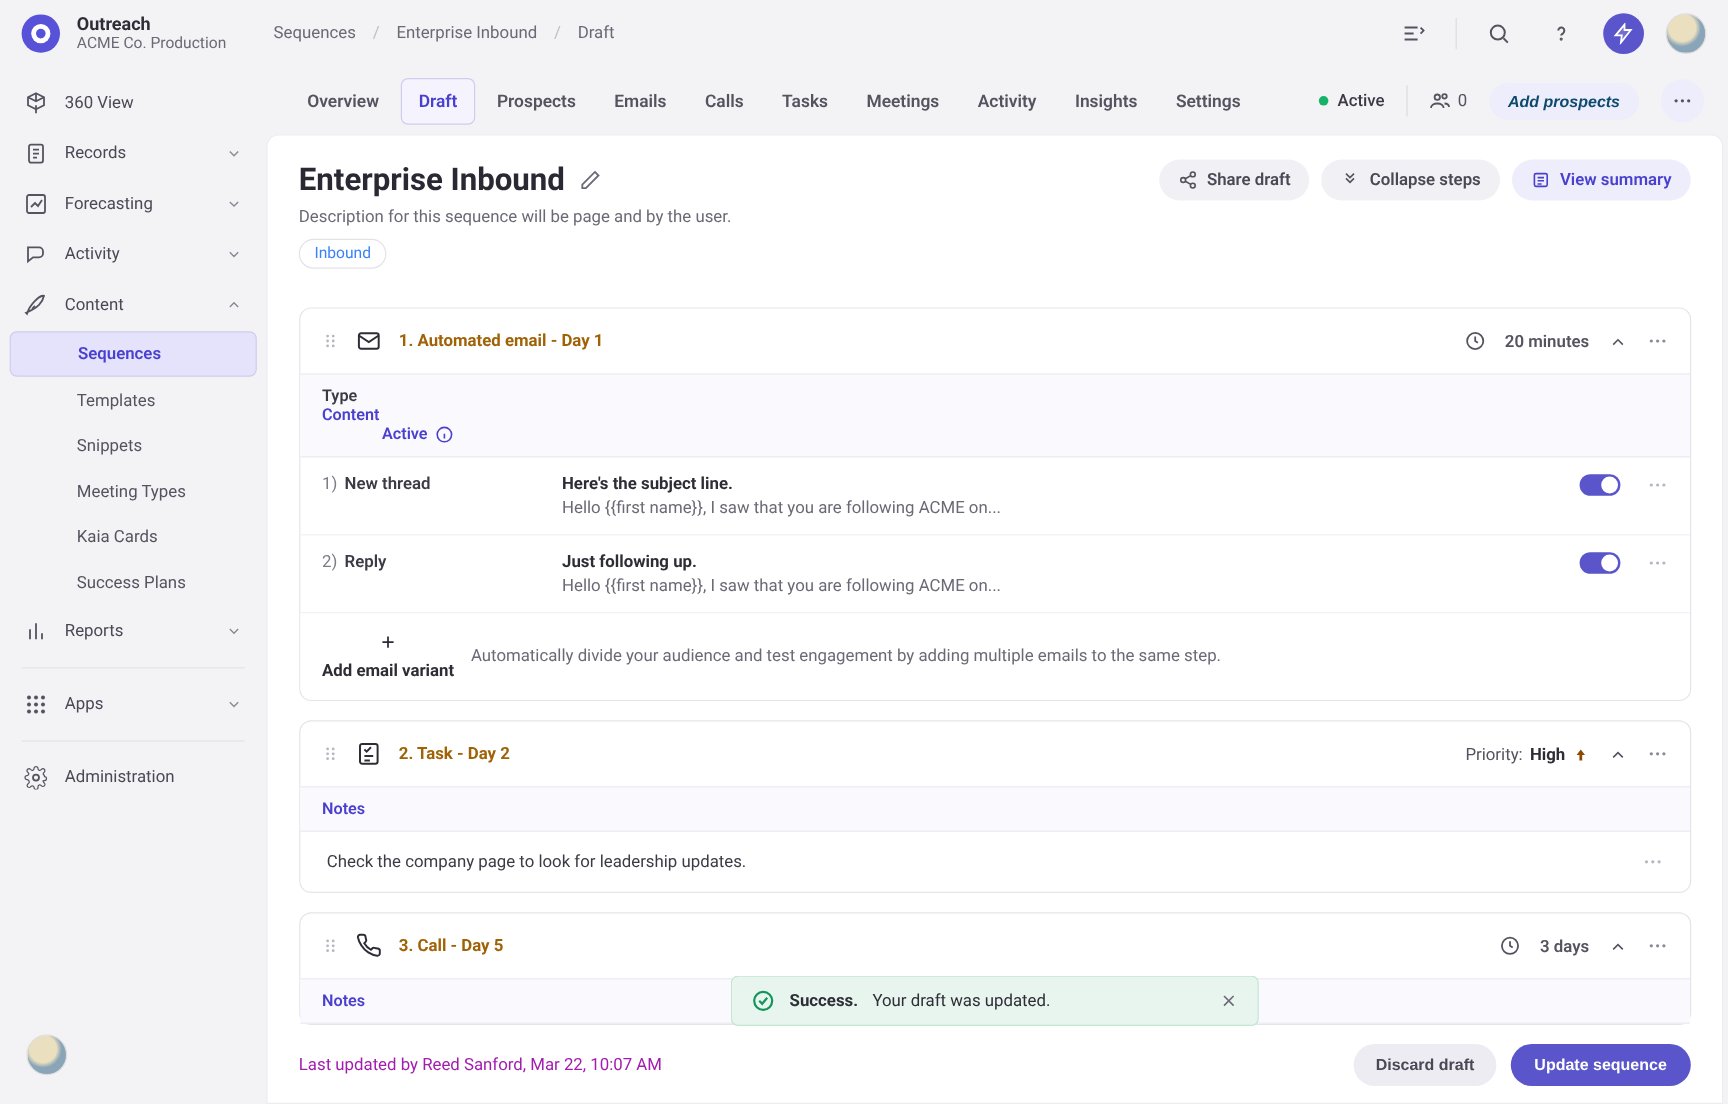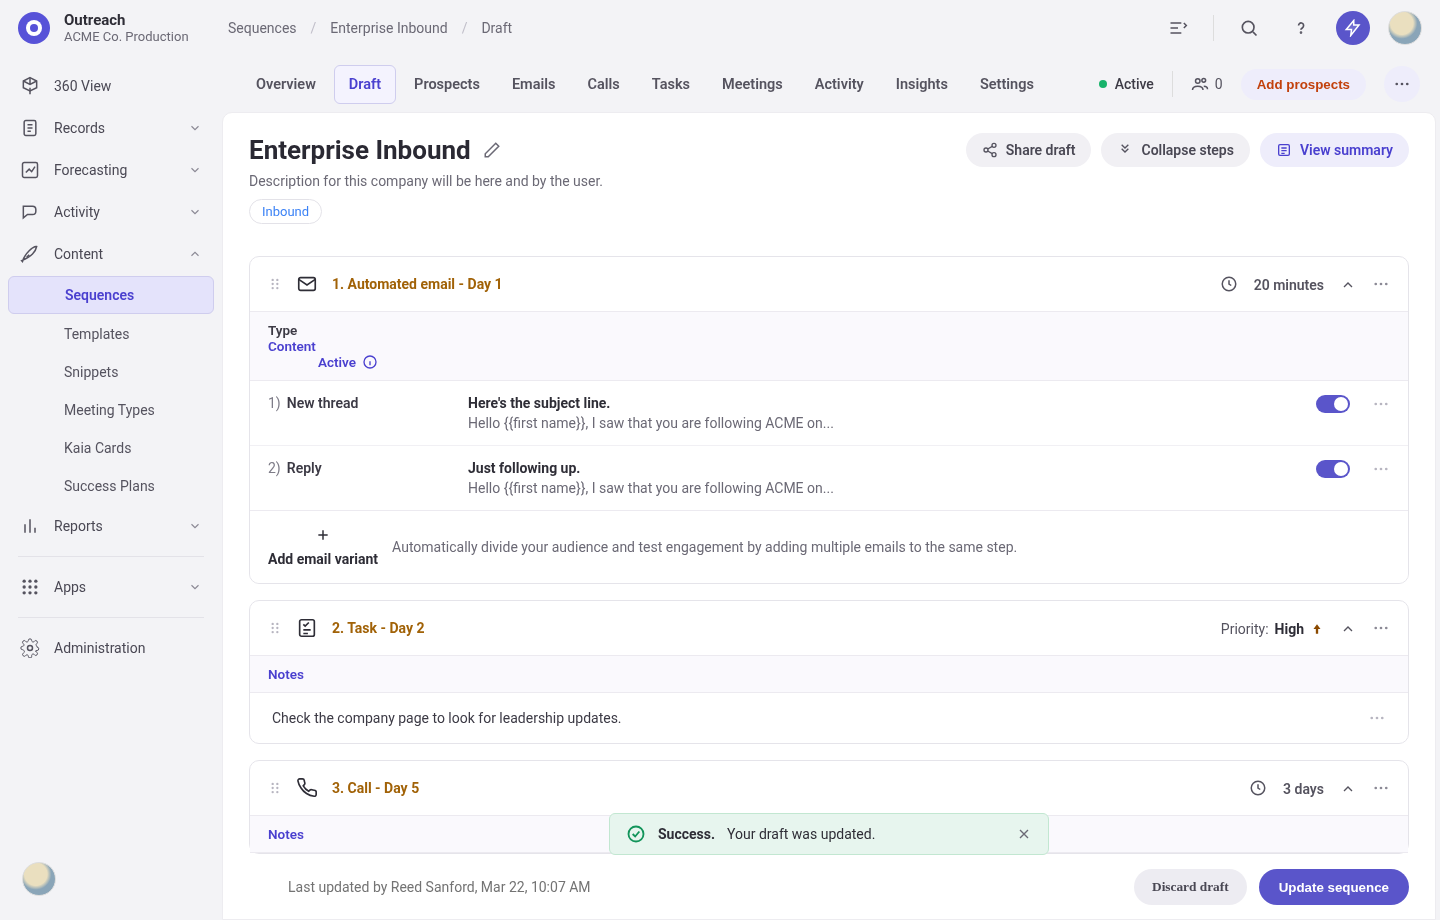--- a/index.html
+++ b/index.html
@@ -53,21 +53,21 @@
   .avatar-sm { width:34px; height:34px; border-radius:50%; background: radial-gradient(circle at 40% 35%, #eadfbf 0 40%, #8aa5b8 55% 100%); border:1px solid #ddd;}
   
   .main { flex:1; display:flex; flex-direction:column; min-width:0;}
   .tabs-row { display:flex; align-items:center; padding:0 20px; height:56px; gap:4px;}
   .tab { padding:10px 14px; color:#55535f; font-weight:600; font-size:14.5px; cursor:pointer; border-radius:6px;}
   .tab.active { color:#4a40cf; border:1px solid #cfcdee; background:#f4f3fe;}
   .tabs-right { margin-left:auto; display:flex; align-items:center; gap:18px;}
   .status-pill{ display:flex; align-items:center; gap:8px; color:#3c3a45; font-weight:500;}
   .dot-green{ width:8px; height:8px; border-radius:50%; background:#17b26a;}
   .people-count{ display:flex; align-items:center; gap:6px; color:#55535f;}
-  .btn-soft { background:#eeedfb; color:#c2410c; padding:8px 16px; border-radius:18px; font-weight:600; cursor:pointer; border:none;}
+  .btn-soft { background:#eeedfb; color:#0c4a6e; padding:8px 16px; border-radius:18px; font-weight:600; cursor:pointer; border:none;font-style:italic;}
   .icon-more { width:36px; height:36px; border-radius:50%; background:#eeedfb; display:flex; align-items:center; justify-content:center; color:#4a4854; cursor:pointer;}
   .content-wrap { flex:1; background:#fff; border-radius:10px 10px 0 0; margin:0 4px 0 0; display:flex; flex-direction:column; overflow:hidden; border:1px solid #edecf0; position:relative;}
   .page-head { padding:20px 26px 10px;}
   .page-head-top{ display:flex; align-items:center;}
   .page-title{ font-size:26px; font-weight:700; color:#2a2933; display:flex; align-items:center; gap:12px;}
   .head-actions{ margin-left:auto; display:flex; gap:10px;}
   .pill-btn{ display:flex; align-items:center; gap:8px; background:#f1f0f4; color:#4a4854; padding:9px 16px; border-radius:20px; font-weight:600; cursor:pointer;}
   .pill-btn.accent{ background:#eeedfb; color:#4a40cf;}
   .page-desc{ color:#6b6975; margin-top:6px;}
   .tag{ display:inline-block; border:1px solid #e3e2e8; border-radius:14px; padding:4px 12px; color:#3b82f6; font-size:13px; margin-top:10px;}
@@ -94,23 +94,23 @@
   .row-more{ color:#9a98a4; cursor:pointer;}
   .add-row{ display:flex; align-items:center; gap:14px; padding:16px 18px; border-top:1px solid #eceaf0; background:#fff; border-radius:0 0 10px 10px;}
   .add-row .add{ display:flex; align-items:center; gap:8px; font-weight:700; color:#2e2d36; cursor:pointer;flex-direction:column;}
   .add-row .hint{ color:#6b6975;}
   .notes-label{ padding:10px 18px; border-top:1px solid #eceaf0; border-bottom:1px solid #eceaf0; color:#4a40cf; font-weight:600; font-size:13.5px; background:#faf9fd;}
   .note-body{ padding:16px 22px; color:#3c3a45; display:flex; justify-content:space-between; align-items:center;}
   .priority{ color:#55535f; display:flex; align-items:center; gap:6px;}
   .priority b{ color:#2e2d36;}
   
   .footer{ display:flex; align-items:center; padding:14px 26px; gap:14px;}
-  .footer .updated{ color:#737373;margin-left:39px;}
+  .footer .updated{ color:#a21caf;}
   .footer-actions{ margin-left:auto; display:flex; gap:12px;}
-  .btn-muted{ background:#edecf2; color:#4a4854; padding:10px 18px; border-radius:20px; font-weight:600; cursor:pointer; border:none;font-family:Liberation Serif, serif;}
+  .btn-muted{ background:#edecf2; color:#4a4854; padding:10px 18px; border-radius:20px; font-weight:600; cursor:pointer; border:none;}
   .btn-primary{ background:#5a55ca; color:#fff; padding:10px 20px; border-radius:20px; font-weight:600; cursor:pointer; border:none;}
   
   .toast{ position:absolute; left:50%; transform:translateX(-50%); bottom:64px; background:#e7f5ee; border:1px solid #c2e7d1; border-radius:6px; padding:10px 16px; display:flex; align-items:center; gap:12px; min-width:440px;}
   .toast .ok{ color:#12945a;}
   .toast .close{ margin-left:auto; color:#6b6975; cursor:pointer;}
   svg{ display:block;}
 </style>
 </head>
 <body>
 
@@ -329,21 +329,21 @@
             </div>
             <div class="pill-btn accent">
               <svg width="16" height="16" viewBox="0 0 24 24" fill="none" stroke="#4a40cf" stroke-width="2">
                   <rect x="4" y="4" width="16" height="16" rx="2"></rect>
                   <path d="M8 9h8M8 13h8M8 17h5"></path>
                 </svg>
               <span>View summary</span>
             </div>
           </div>
         </div>
-        <div class="page-desc">Description for this company will be here and by the user.</div>
+        <div class="page-desc">Description for this sequence will be page and by the user.</div>
         <span class="tag">Inbound</span>
       </div>
 
       <div class="steps">
 
         <div class="card">
           <div class="card-head">
             <span class="drag">
                 <svg width="14" height="18" viewBox="0 0 24 24" fill="#b7b5c0">
                   <circle cx="8" cy="5" r="2"></circle>

